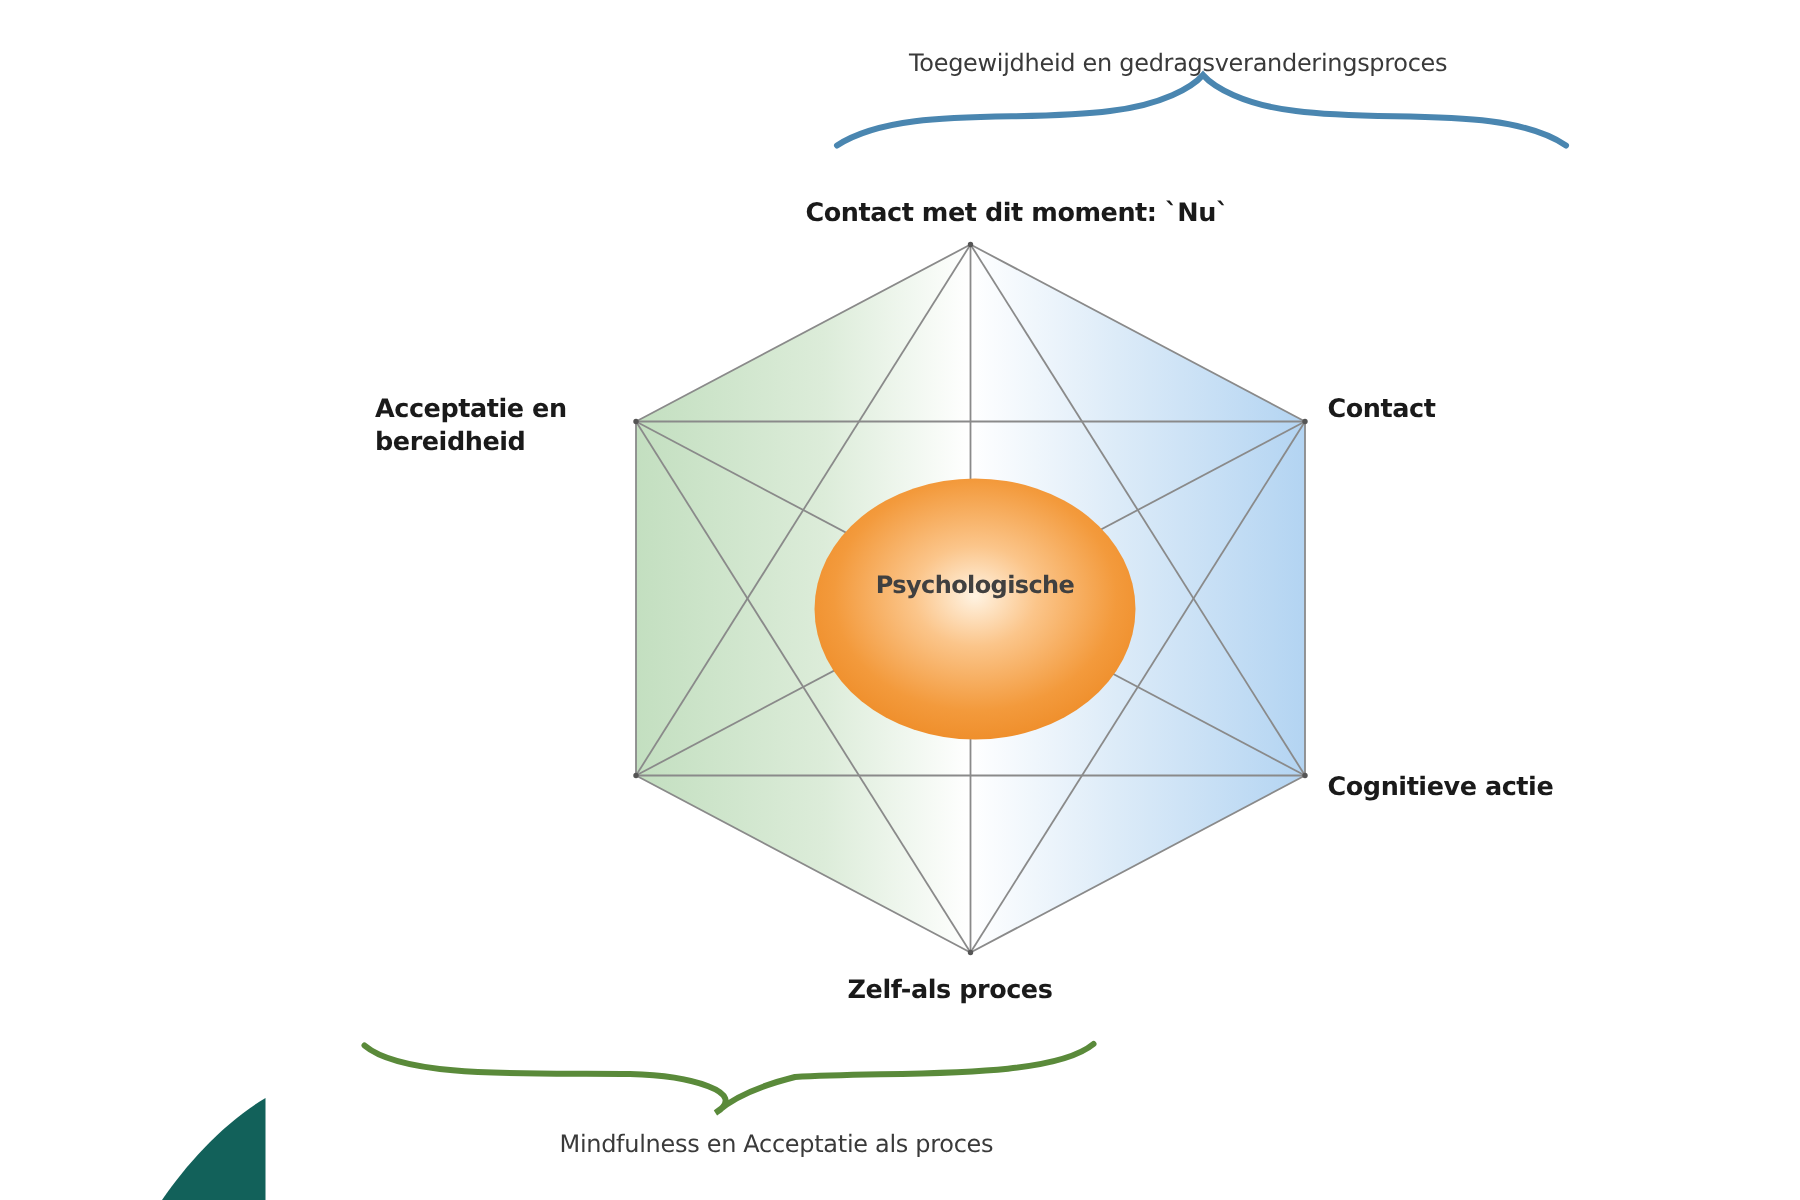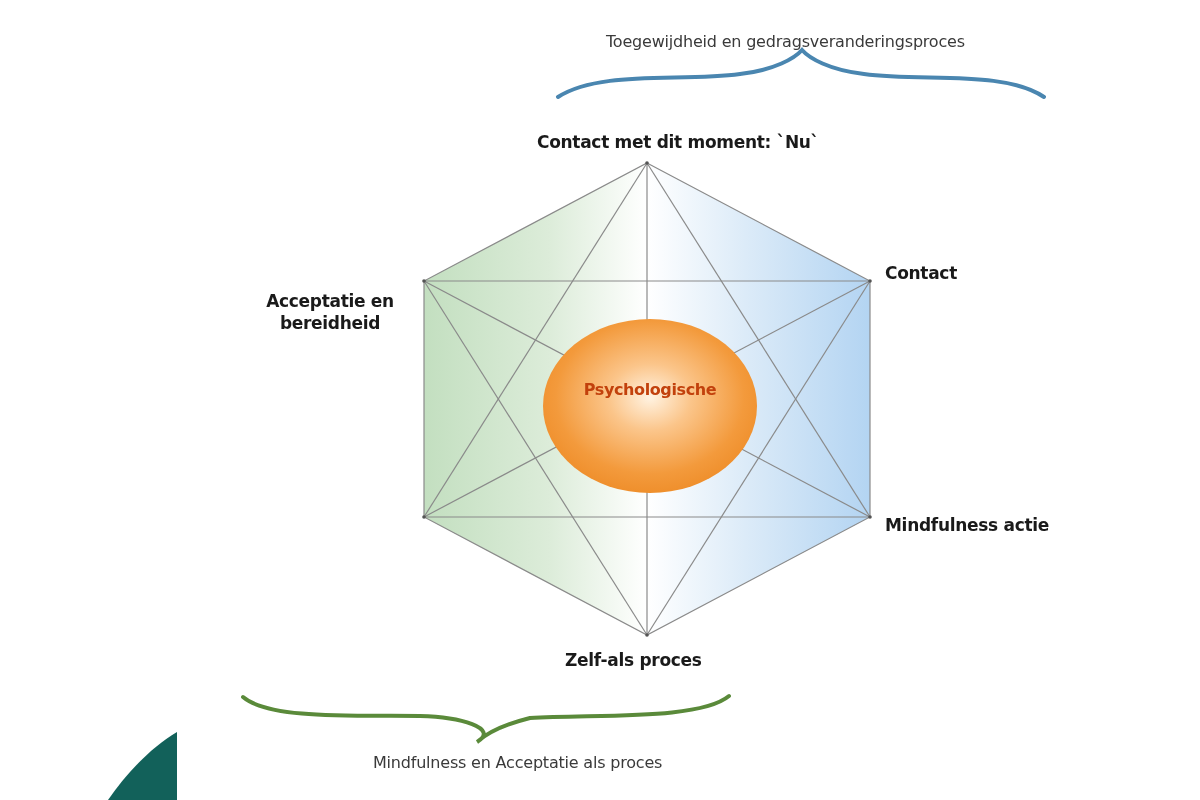--- a/index.html
+++ b/index.html
@@ -26,41 +26,41 @@
     .label {
       position: absolute;
       font-family: "DejaVu Sans", sans-serif;
       font-weight: bold;
       font-size: 17px;
       color: #1a1a1a;
       line-height: 22px;
       letter-spacing: -0.3px;
       white-space: nowrap;
     }
-    .label.right-align { text-align: center; margin-top: 28px; }
+    .label.right-align { text-align: left; }
     .caption {
       position: absolute;
       font-family: "DejaVu Sans", sans-serif;
       font-weight: normal;
       font-size: 16px;
       color: #3a3a3a;
       white-space: nowrap;
       letter-spacing: -0.2px;
     }
     .center-text {
       position: absolute;
       left: 544px;
       top: 378px;
       width: 212px;
       text-align: center;
       font-family: "DejaVu Sans", sans-serif;
       font-weight: bold;
       font-size: 16px;
       line-height: 24px;
-      color: #c2410c;
+      color: #404040;
       letter-spacing: -0.4px;
     }
   </style>
 </head>
 <body>
 
 <div class="stage">
   <svg class="diagram" viewBox="0 0 1200 800">
     <defs>
       <linearGradient id="hexGrad" x1="424" y1="0" x2="870" y2="0" gradientUnits="userSpaceOnUse">
@@ -122,21 +122,21 @@
   <div class="label" style="left:509px; top:131px;margin-left:28px;">Contact met dit moment: `Nu`</div>
 
   <div class="label right-align" style="left:250px; top:262px; width:160px;">
     <div>Acceptatie en</div>
     <div>bereidheid</div>
   </div>
 
   <div class="label" style="left:885px; top:262px;">Contact</div>
 
 
-  <div class="label" style="left:885px; top:514px;">Mindfulness actie</div>
+  <div class="label" style="left:885px; top:514px;">Cognitieve actie</div>
 
   <div class="label" style="left:565px; top:649px;">Zelf-als proces</div>
 
   <div class="center-text">
     <div>Psychologische</div>
   </div>
 
   <div class="caption" style="left:328px; top:753px;margin-left:45px;">Mindfulness en Acceptatie als proces</div>
 </div>
 

